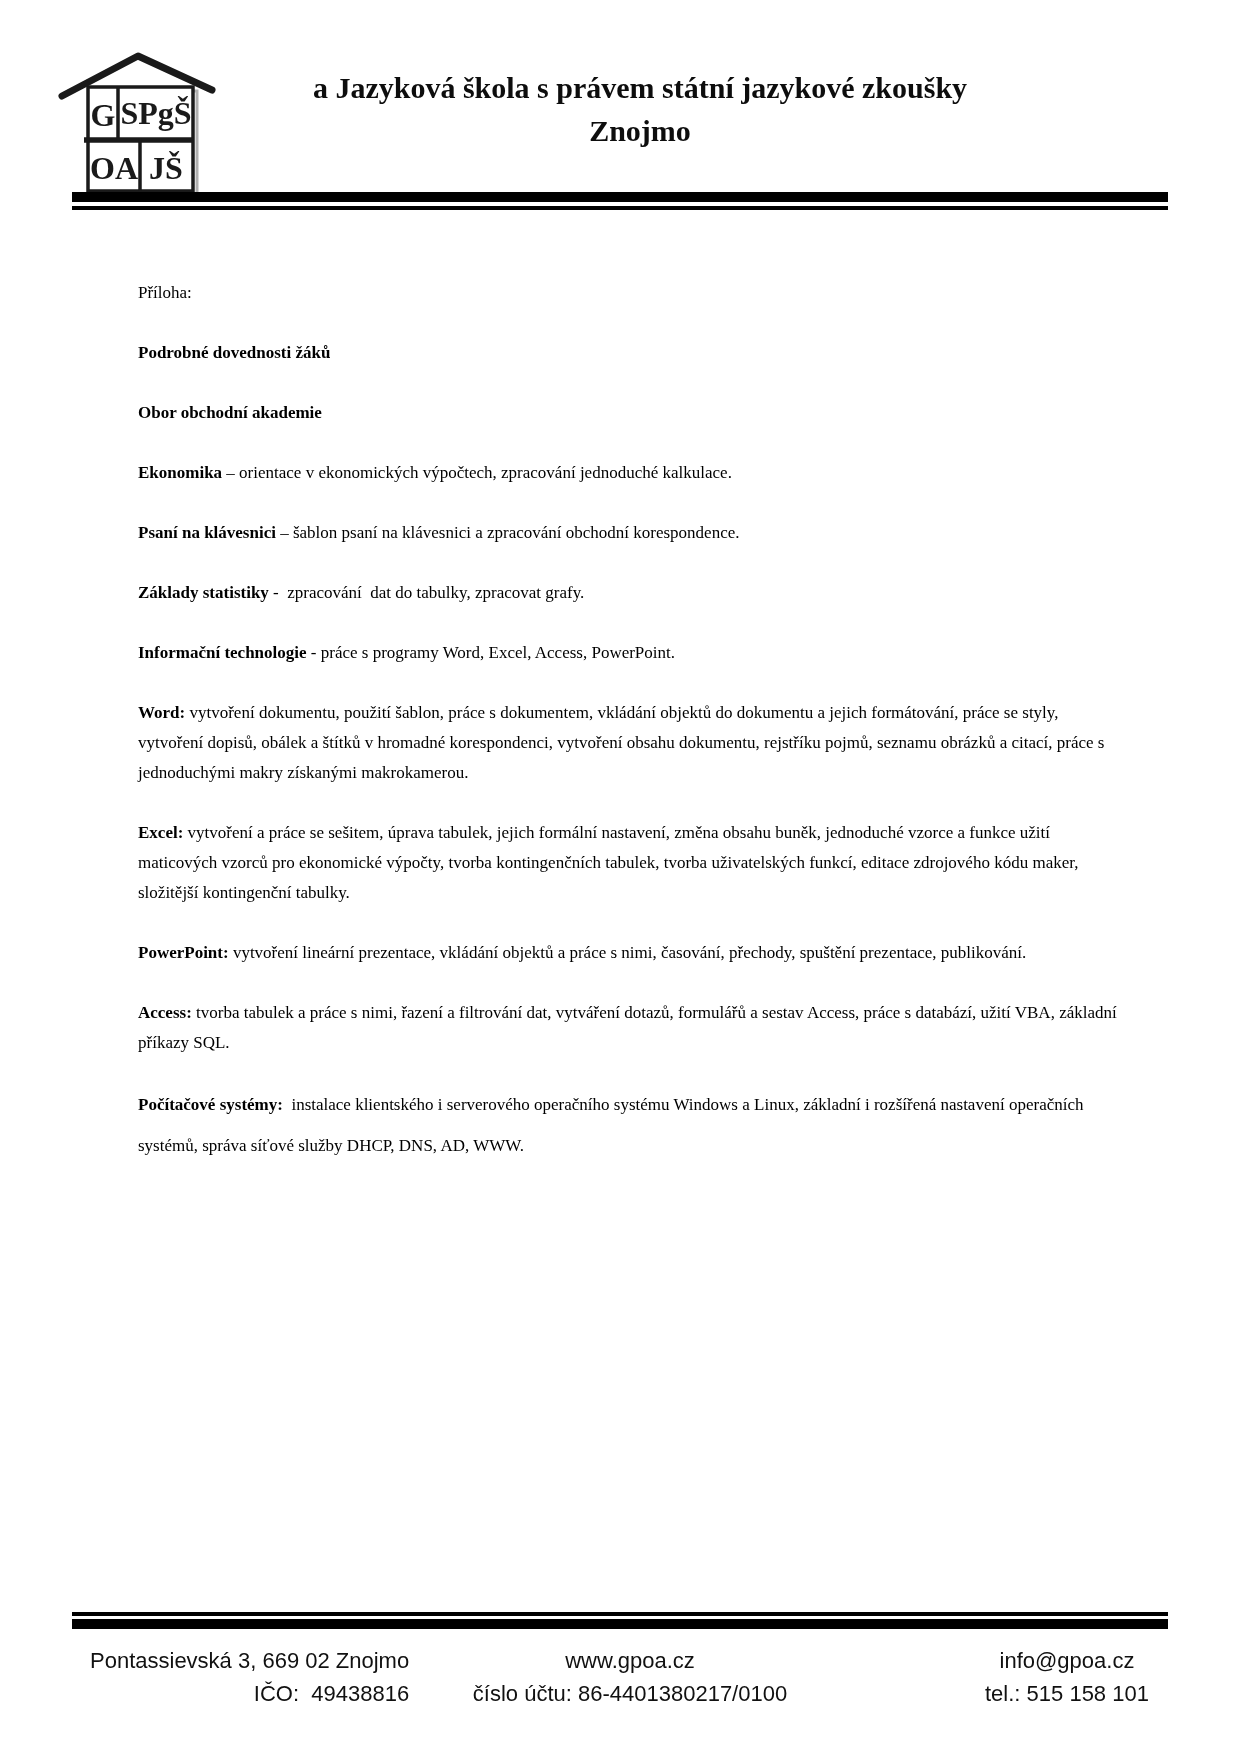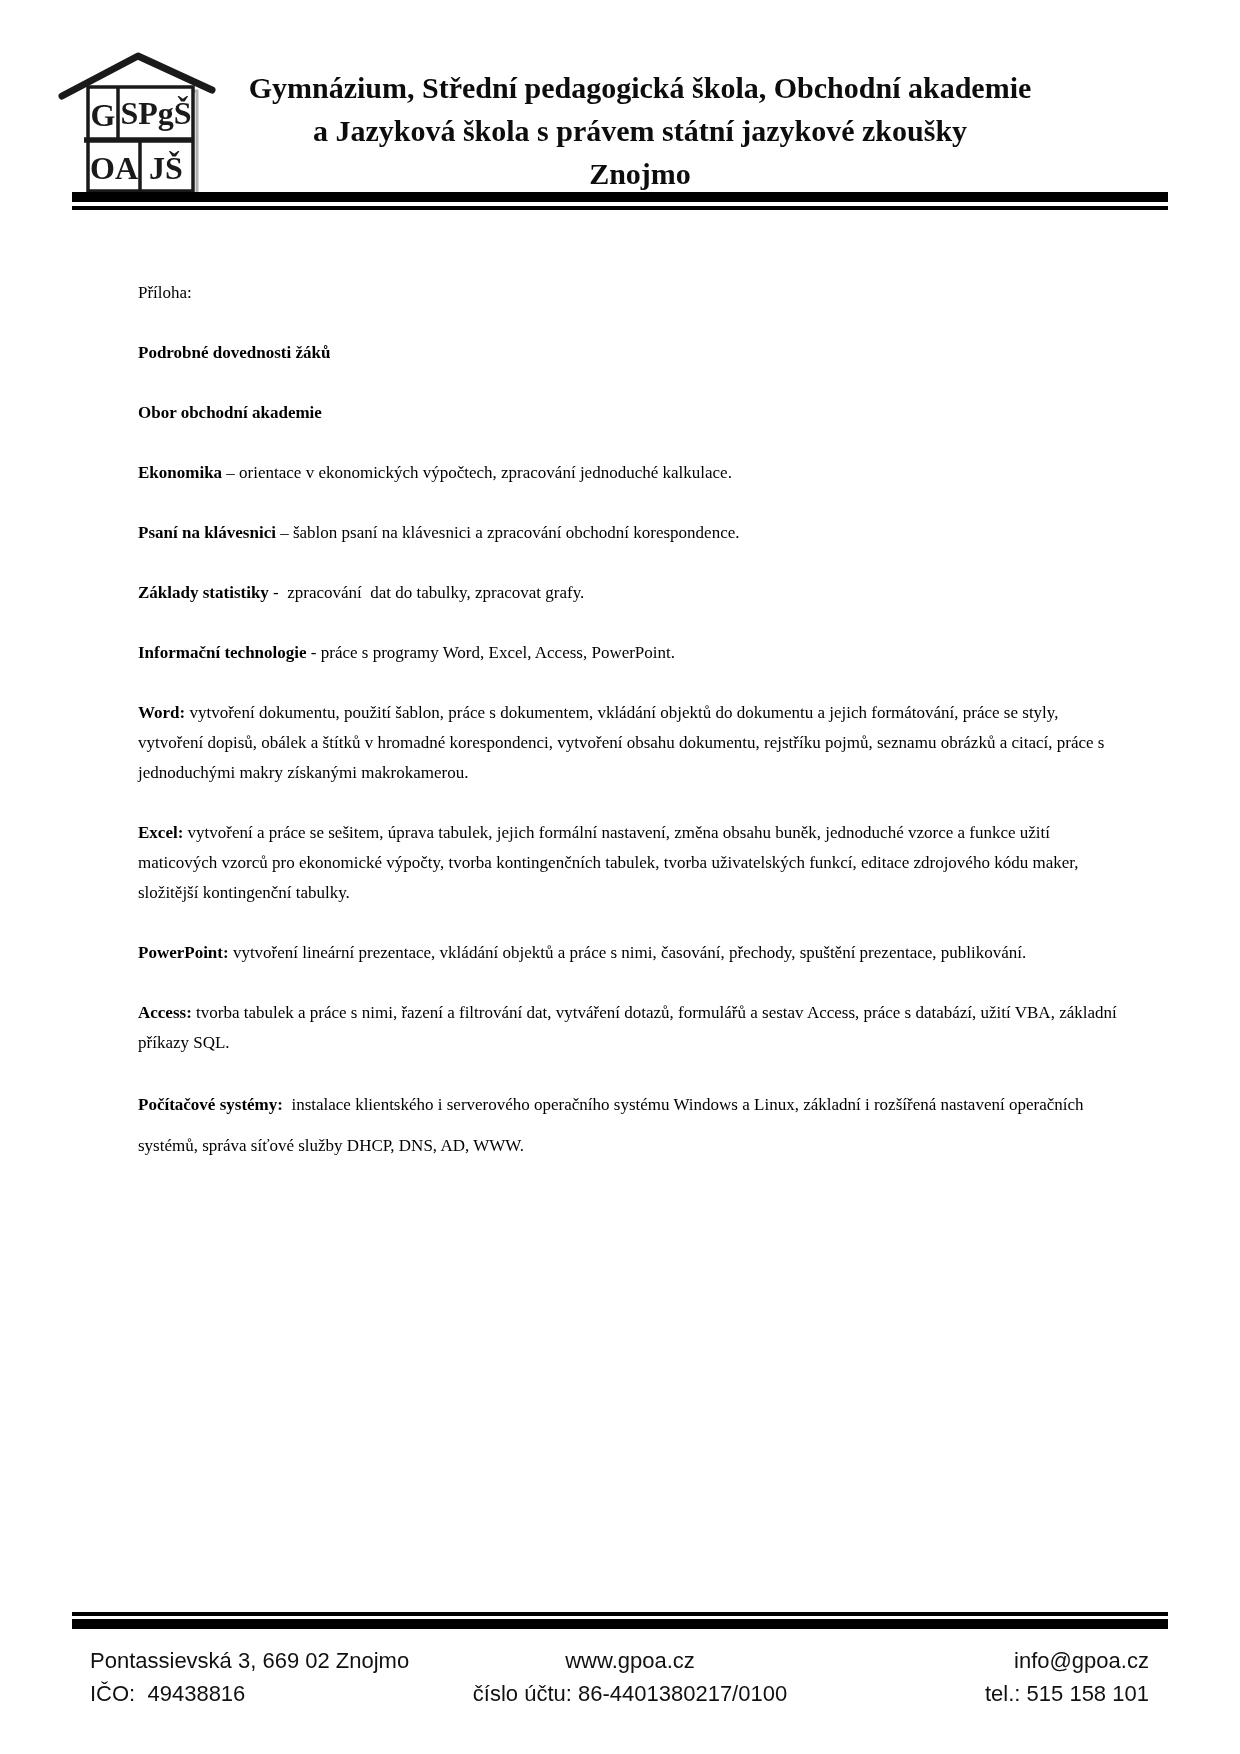--- a/index.html
+++ b/index.html
@@ -81,44 +81,43 @@
     position: absolute;
     top: 1644px;
     left: 0;
     width: 1240px;
     font-family: "Liberation Sans", "DejaVu Sans", sans-serif;
     font-size: 22px;
     line-height: 33px;
     color: #111111;
   }
   .footer .cell div { white-space: pre-wrap; }
-  .f-left   { position: absolute; left: 90px;  text-align: left; }
+  .f-left   { position: absolute; left: 90px;  text-align: right; }
   .f-center { position: absolute; left: 390px; width: 480px; text-align: center; }
-  .f-right  { position: absolute; left: 985px; text-align: right; }
+  .f-right  { position: absolute; left: 985px; text-align: center; }
 </style>
 </head>
 <body>
 
 <div class="page">
 
   <svg class="logo" width="160" height="155" viewBox="0 0 160 155">
     <rect class="shadow" x="32" y="47" width="105" height="104"></rect>
     <rect class="box" x="28" y="43" width="105" height="104"></rect>
     <polyline class="roof" points="2,52 78,12 152,46"></polyline>
     <line x1="58" y1="43" x2="58" y2="96"></line>
     <line class="thick" x1="24" y1="96" x2="133" y2="96"></line>
     <line x1="80" y1="94" x2="80" y2="147"></line>
     <text x="43" y="82">G</text>
     <text x="96" y="80">SPgŠ</text>
     <text x="54" y="135">OA</text>
     <text x="106" y="135">JŠ</text>
   </svg>
 
   <div class="title">
-    <div>Gymnázium, Střední pedagogická škola, Obchodní akademie</div>
     <div>a Jazyková škola s právem státní jazykové zkoušky</div>
     <div>Znojmo</div>
   </div>
 
   <div class="rule rule-header">
     <div class="bar bar-1"></div>
     <div class="bar bar-2"></div>
   </div>
 
   <div class="content">

